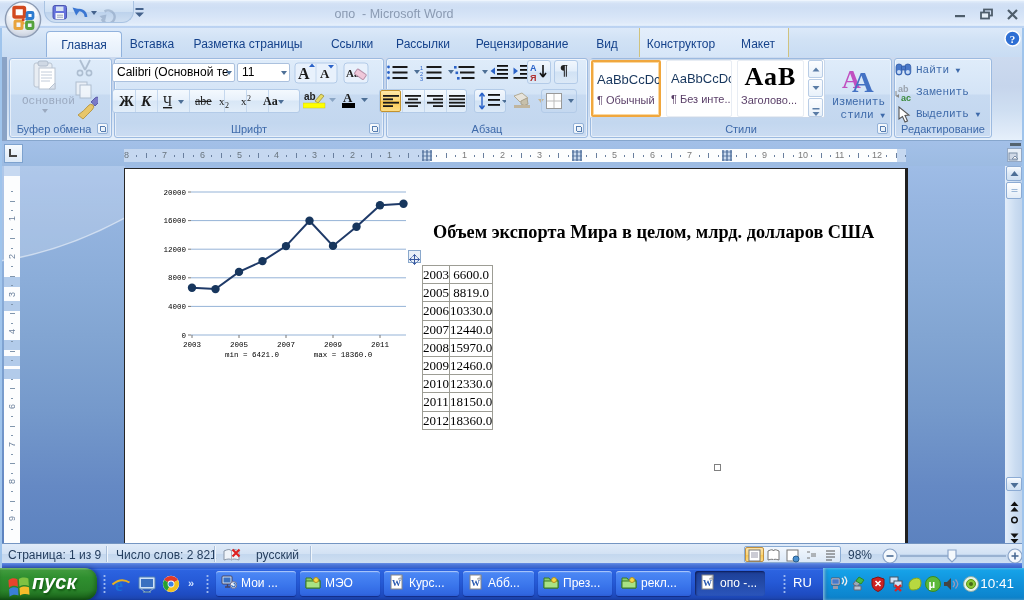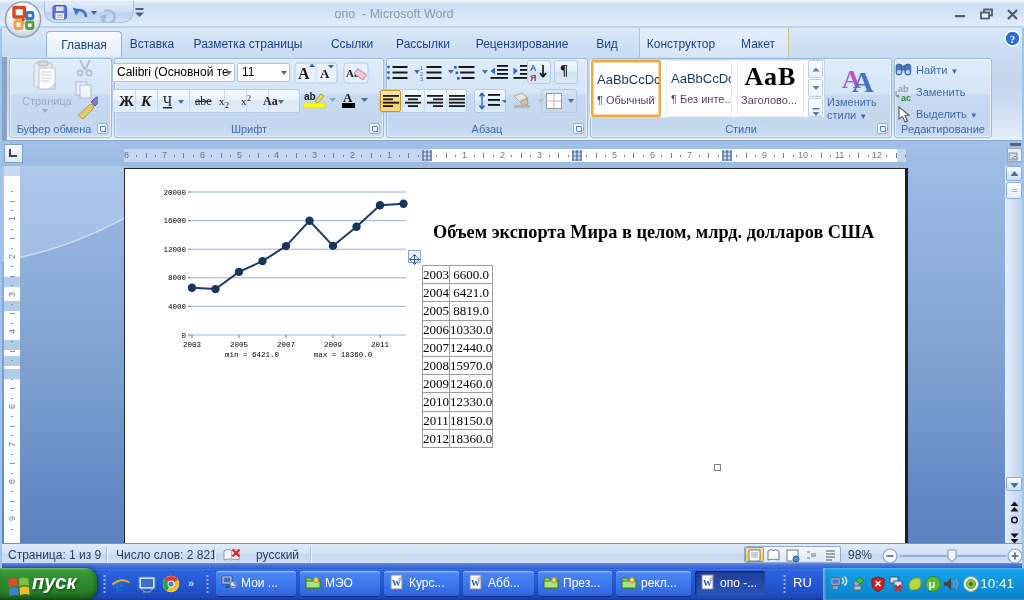--- a/index.html
+++ b/index.html
@@ -37,21 +37,21 @@
  background:linear-gradient(135deg,#fdfeff 0%,#dde9f6 100%);}
 .dlg:after{content:"";position:absolute;left:2px;top:2px;width:4px;height:4px;
  border-left:1px solid #567db0;border-top:1px solid #567db0;}
 .dlg:before{content:"";position:absolute;right:1px;bottom:1px;width:4px;height:4px;
  border-right:1px solid #567db0;border-bottom:1px solid #567db0;}
 .btn{position:absolute;border:1px solid #b3cbe8;border-radius:3px;
  background:linear-gradient(180deg,#f2f7fd 0%,#e3eefa 45%,#d1e2f4 50%,#dce9f7 100%);}
 .combo{position:absolute;height:19px;background:#fff;border:1px solid #abc1de;border-radius:2px;
  font-size:12px;color:#000;line-height:17px;padding-left:4px;white-space:nowrap;overflow:hidden;}
 .carrow{position:absolute;right:2px;top:7px;width:0;height:0;border:3px solid transparent;border-top:4px solid #4d6f96;}
-.icontxt{font-size:11px;color:#3e6aaa;}
+.icontxt{font-size:11px;color:#3e6aaa;font-family:Liberation Mono, monospace;}
 
 #rulerrow{left:0;top:141px;width:1024px;height:25px;background:linear-gradient(180deg,#a3c0e8 0%,#9cbbe2 100%);}
 #tabsel{left:4px;top:3px;width:19px;height:19px;background:linear-gradient(180deg,#f6fafe,#dcE9f7);border:1px solid #7da2ce;}
 #hruler{left:124px;top:8px;width:782px;height:13px;background:#c6d8f0;}
 #hrulerwhite{left:306px;top:0;width:467px;height:13px;background:#fdfefe;}
 .rnum{position:absolute;top:2px;font-size:9px;color:#7a7a7a;line-height:9px;}
 .rtickd{position:absolute;top:6px;width:1px;height:2px;background:#697f9e;}
 .rtickm{position:absolute;top:4px;width:1px;height:5px;background:#697f9e;}
 .hatch{position:absolute;top:1px;width:10px;height:11px;
  background:repeating-linear-gradient(90deg,rgba(96,126,166,.75) 0 2px,rgba(205,220,238,.35) 2px 4px),repeating-linear-gradient(0deg,#7b94b8 0 2px,#ccdbee 2px 4px);}
@@ -183,21 +183,21 @@
 <rect x="10" y="1" width="10" height="5" rx="2" fill="#cfd8e4" stroke="#b0bccc"></rect>
 <rect x="11" y="8" width="16" height="21" fill="#fff" stroke="#b9c4d2"></rect>
 <path d="M27 23 l0 6 -6 0 z" fill="#dde4ee" stroke="#b9c4d2"></path>
 <g stroke="#c2ccda">
         <line x1="13" y1="12" x2="24" y2="12"></line>
         <line x1="13" y1="15" x2="24" y2="15"></line>
         <line x1="13" y1="18" x2="24" y2="18"></line>
         <line x1="13" y1="21" x2="22" y2="21"></line>
       </g>
 </svg>
-    <div class="abs icontxt" style="left:22px;top:95px;color:#9ba9bf;">Страница</div>
+    <div class="abs icontxt" style="left:22px;top:95px;color:#9ba9bf;">Основной</div>
     <div class="abs" style="left:42px;top:109px;width:0;height:0;border:3px solid transparent;border-top:4px solid #9ba9bf;"></div>
     <svg class="abs" style="left:72px;top:58px" width="26" height="64">
 <g opacity="0.75">
         <path d="M8 2 L13 12 M18 2 L13 12" stroke="#9fb0c4" stroke-width="1.8" fill="none"></path>
 <circle cx="8" cy="15" r="2.6" fill="none" stroke="#9fb0c4" stroke-width="1.6"></circle>
 <circle cx="17" cy="15" r="2.6" fill="none" stroke="#9fb0c4" stroke-width="1.6"></circle>
       </g>
 <g opacity="0.8">
         <rect x="4" y="24" width="11" height="13" fill="#eef2f7" stroke="#a5b4c6"></rect>
 <rect x="8" y="27" width="11" height="13" fill="#f6f9fc" stroke="#a5b4c6"></rect>
@@ -382,21 +382,21 @@
 <path d="M0.5 6.5 l7 0 -3.5 -4 z" fill="#5a7ca6"></path>
         <path d="M0.5 21 l7 0 -3.5 4 z" fill="#5a7ca6"></path>
 <rect x="0.5" y="43" width="7" height="1.5" fill="#5a7ca6"></rect>
         <path d="M0.5 47 l7 0 -3.5 4 z" fill="#5a7ca6"></path>
 </svg>
     </div>
     <svg class="abs" style="left:842px;top:62px" width="36" height="32" font-family="Liberation Serif" font-weight="bold">
 <text x="0" y="26" font-size="26" fill="#c050c0">A</text>
       <text x="10" y="30" font-size="30" fill="#4472c4">A</text>
 </svg>
-    <div class="abs icontxt" style="left:827px;top:96px;width:58px;text-align:left;line-height:13px;">Изменить<br>стили <span style="font-size:8px;">▼</span></div>
+    <div class="abs icontxt" style="left:827px;top:96px;width:58px;text-align:right;line-height:13px;">Изменить<br>стили <span style="font-size:8px;">▼</span></div>
     <svg class="abs" style="left:895px;top:62px" width="18" height="16">
 <g fill="#4a78c8" stroke="#2a55a0" stroke-width="0.7">
 <rect x="1" y="2" width="6" height="11" rx="2.8"></rect>
         <rect x="9.8" y="2" width="6" height="11" rx="2.8"></rect>
 <rect x="6.5" y="4" width="4" height="4" rx="1"></rect>
       </g>
 <circle cx="4" cy="10" r="2" fill="#c8dcf6"></circle>
       <circle cx="12.8" cy="10" r="2" fill="#c8dcf6"></circle>
 </svg>
     <div class="abs icontxt" style="left:916px;top:64px;">Найти <span style="font-size:8px;">▼</span></div>
@@ -602,24 +602,20 @@
         <text x="193" y="178" font-size="7.5" fill="#000" text-anchor="middle">max = 18360.0</text>
       </svg>
       <div id="doctitle" class="abs">Объем экспорта Мира в целом, млрд. долларов США</div>
       <table id="dtable" class="abs" cellspacing="0">
         <tbody>
           <tr>
             <td>2003</td>
             <td>6600.0</td>
           </tr>
           <tr>
-            <td>2004</td>
-            <td>6421.0</td>
-          </tr>
-          <tr>
             <td>2005</td>
             <td>8819.0</td>
           </tr>
           <tr>
             <td>2006</td>
             <td>10330.0</td>
           </tr>
           <tr>
             <td>2007</td>
             <td>12440.0</td>

